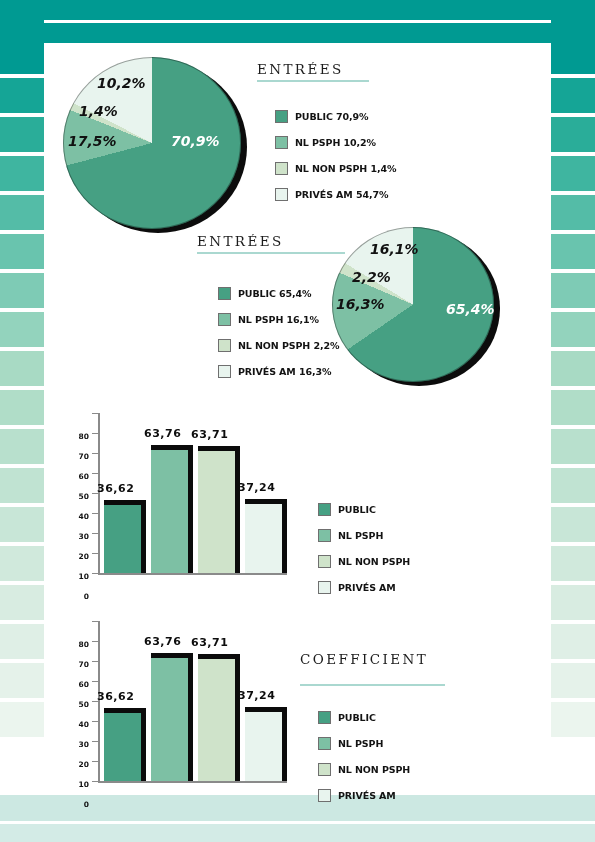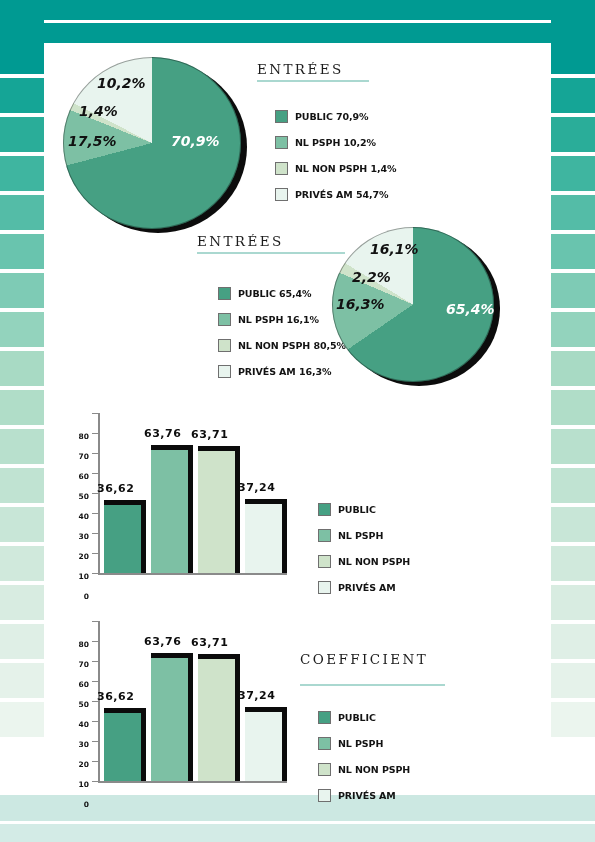--- a/index.html
+++ b/index.html
@@ -241,21 +241,21 @@
       <div class="legend-row">
         <span class="swatch" style="background:#46a083;"></span>
         <span class="legend-label">PUBLIC 65,4%</span>
       </div>
       <div class="legend-row">
         <span class="swatch" style="background:#7dc0a4;"></span>
         <span class="legend-label">NL PSPH 16,1%</span>
       </div>
       <div class="legend-row">
         <span class="swatch" style="background:#cfe3ca;"></span>
-        <span class="legend-label">NL NON PSPH 80,5%</span>
+        <span class="legend-label">NL NON PSPH 2,2%</span>
       </div>
       <div class="legend-row">
         <span class="swatch" style="background:#e8f4ee;"></span>
         <span class="legend-label">PRIVÉS AM 16,3%</span>
       </div>
     </div>
 
     <div class="pie-wrap" style="left:285px; top:182px; width:175px; height:165px;">
       <div class="pie-shadow" style="left:8px; top:6px; width:162px; height:155px;"></div>
       <div class="pie" id="pie-journees" style="left: 2px; top: 2px; width: 162px; height: 155px; background: conic-gradient(rgb(70, 160, 131) 0deg, rgb(70, 160, 131) 235.44deg, rgb(125, 192, 164) 235.44deg, rgb(125, 192, 164) 293.4deg, rgb(207, 227, 202) 293.4deg, rgb(207, 227, 202) 301.32deg, rgb(232, 244, 238) 301.32deg, rgb(232, 244, 238) 360deg); box-shadow: rgba(0, 0, 0, 0.35) 0px 0px 0px 1px inset;"></div>

